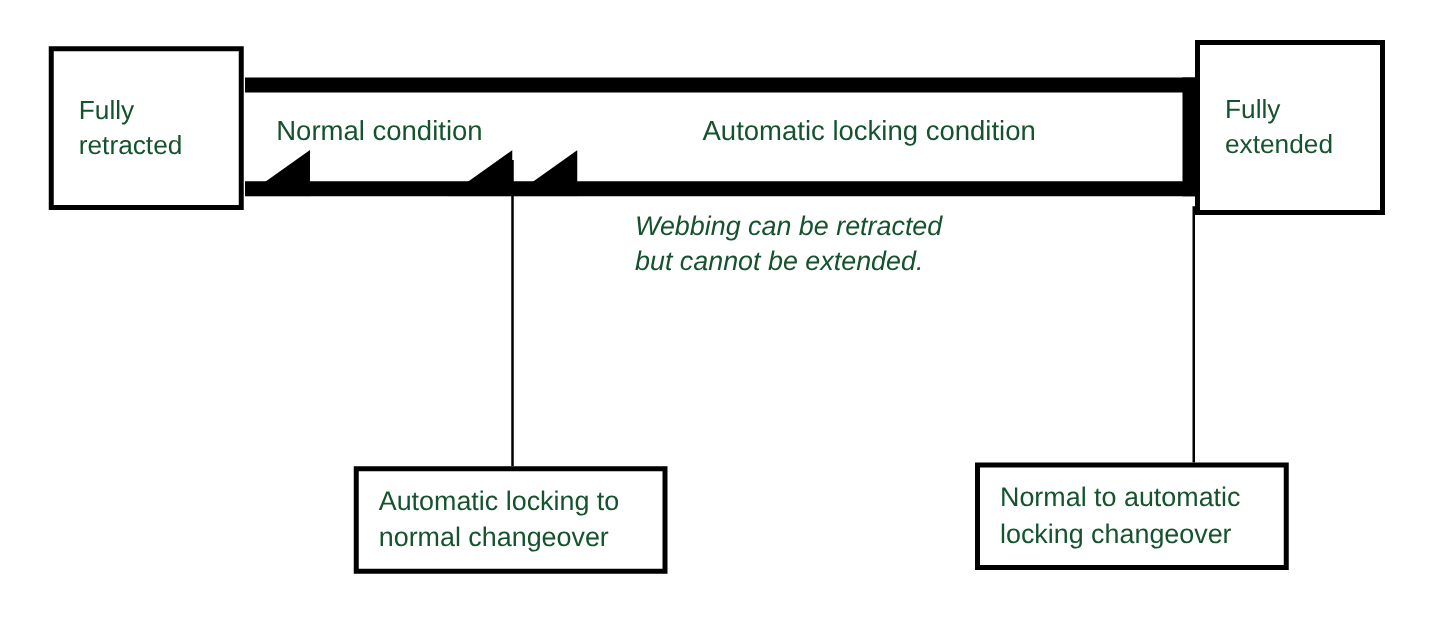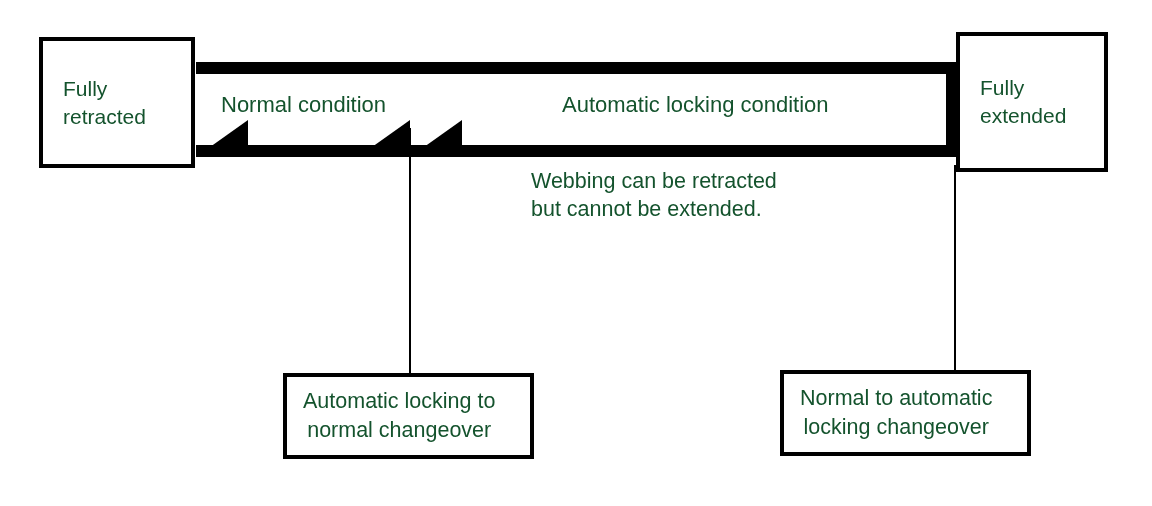--- a/index.html
+++ b/index.html
@@ -33,21 +33,20 @@
   }
   .endpoint-box .box-text {
     padding-left: 20px;
   }
   .callout-box {
     border-width: 4px;
   }
   .callout-box .box-text {
     font-size: 21.5px;
     line-height: 1.34;
-    text-align: center;
   }
   
   .rail {
     position: absolute;
     background: #000000;
     z-index: 3;
   }
   .label {
     position: absolute;
     font-size: 22px;
@@ -104,21 +103,21 @@
   <div class="box endpoint-box" style="left:956px; top:32px; width:152px; height:140px;">
     <span class="box-text">Fully
 extended</span>
   </div>
 
   <div class="label" style="left:562px; top:92px;">Automatic locking condition</div>
 
   <div class="label" style="left:221px; top:92px;">Normal condition</div>
 
 
-  <div class="desc" style="left:531px; top:168px;">Webbing can be retracted
+  <div class="desc" style="left:508px; top:168px;font-style:italic;">Webbing can be retracted
 but cannot be extended.</div>
 
   <div class="box callout-box" style="left:283px; top:373px; width:251px; height:86px;">
     <span class="box-text">Automatic locking to
 normal changeover</span>
   </div>
 
   <div class="box callout-box" style="left:780px; top:370px; width:251px; height:86px;">
     <span class="box-text">Normal to automatic
 locking changeover</span>

